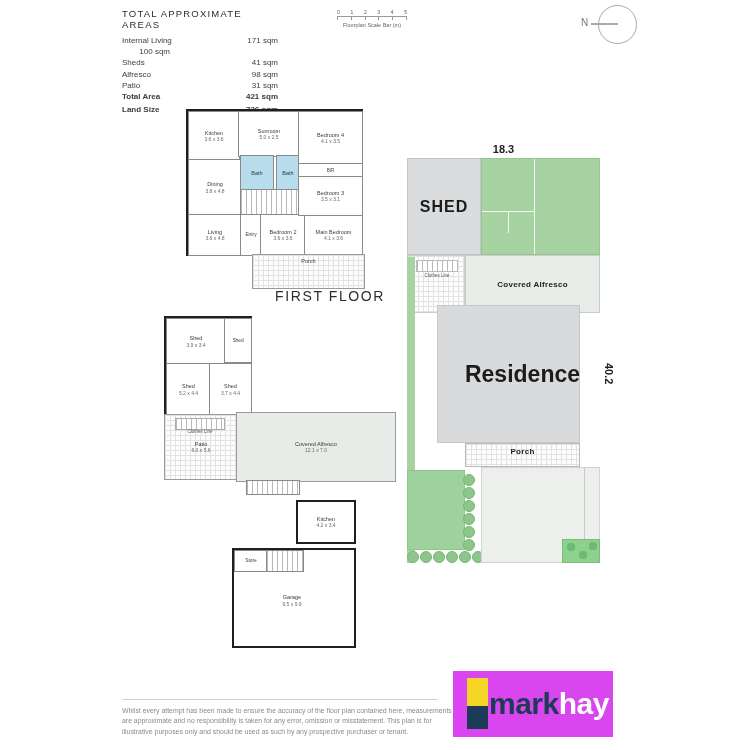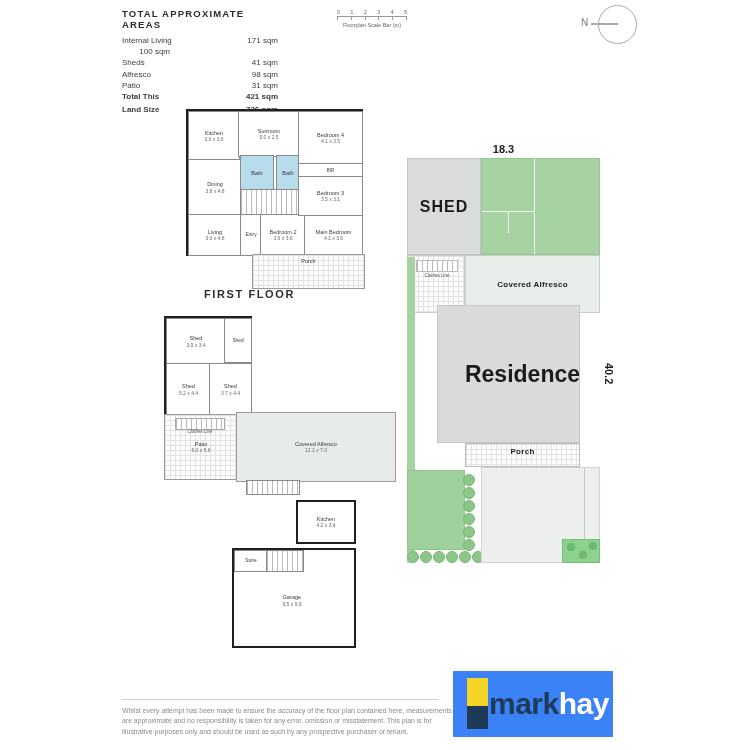--- a/index.html
+++ b/index.html
@@ -1,21 +1,21 @@
 <!DOCTYPE html>
 <html><head>
 <meta charset="utf-8">
 <style>
   html,body{margin:0;padding:0;}
   body{font-family:"Liberation Sans",sans-serif;background:#fff;}
   .page{position:relative;width:750px;height:750px;background:#fff;overflow:hidden;}
 
   
   .areas{position:absolute;left:122px;top:8px;width:156px;}
-  .areas-title{font-size:9.5px;font-weight:bold;letter-spacing:1.2px;color:#2b2b2b;margin-bottom:5px;}
+  .areas-title{font-size:9.5px;font-weight:normal;letter-spacing:1.2px;color:#2b2b2b;margin-bottom:5px;}
   .arow{display:flex;justify-content:space-between;font-size:8px;color:#3c3c3c;line-height:11.2px;gap:28px;}
   .arow .aval{min-width:48px;text-align:right;}
   .arow.bold{font-weight:bold;}
   .arow.gap{margin-top:2px;}
 
   
   .scalebar{position:absolute;left:337px;top:9px;width:70px;}
   .sb-nums{display:flex;justify-content:space-between;font-size:5px;color:#555;padding:0 0 1px 0;}
   .sb-line{border-top:1px solid #999;display:flex;justify-content:space-between;height:3px;}
   .sb-line i{width:1px;height:3px;background:#999;}
@@ -28,34 +28,34 @@
 
   
   .room{position:absolute;border:1px solid #8a8a8a;background:#fff;display:flex;flex-direction:column;align-items:center;justify-content:center;text-align:center;overflow:hidden;}
   .rname{font-size:5.5px;color:#3a3a3a;line-height:1.25;}
   .rdims{font-size:5px;color:#6a6a6a;line-height:1.2;}
   .rdims:empty{display:none;}
   .bath{background:#b7dcec;}
   .stairs{background:repeating-linear-gradient(90deg,#b9b9b9 0 1px,transparent 1px 5px);background-color:#fff;}
   .hatch{background-image:linear-gradient(#e2e2e2 1px,transparent 1px),linear-gradient(90deg,#e2e2e2 1px,transparent 1px);background-size:5px 5px;background-color:#fdfdfd;}
   .block{position:absolute;border:2px solid #1f1f1f;background:#fff;}
-  .floor-title{position:absolute;text-align:left;font-size:11px;font-weight:bold;letter-spacing:1.6px;color:#2d2d2d;}
+  .floor-title{position:absolute;text-align:right;font-size:14px;font-weight:normal;letter-spacing:1.6px;color:#2d2d2d;}
 
   
   .site{position:absolute;left:407px;top:158px;width:193px;height:406px;}
   .site .zone{position:absolute;box-sizing:border-box;}
   .site-dim{font-size:11px;font-weight:bold;color:#222;}
   .site-small-label{font-size:8px;font-weight:bold;color:#222;letter-spacing:.3px;}
   .bush{width:12px;height:12px;border-radius:50%;background:#8cc789;border:1px solid #79b478;box-sizing:border-box;}
 
   
   .address{position:absolute;left:122px;top:669px;width:340px;font-size:19px;color:#4a4a4a;letter-spacing:.3px;}
   .divider{position:absolute;left:122px;top:699px;width:316px;height:1px;background:#cfcfcf;}
   .disclaimer{position:absolute;left:122px;top:706px;width:336px;font-size:6.9px;line-height:1.5;color:#8a8a8a;}
-  .logo{position:absolute;left:453px;top:671px;width:160px;height:66px;background:#3b82f6;}
+  .logo{position:absolute;left:453px;top:671px;width:160px;height:66px;background:#d946ef;}
   .logo-yellow{position:absolute;left:14px;top:7px;width:21px;height:28px;background:#f4d525;}
   .logo-navy{position:absolute;left:14px;top:35px;width:21px;height:23px;background:#1d3a56;}
   .logo-text{position:absolute;left:36px;top:16px;font-size:30px;font-weight:bold;letter-spacing:-0.5px;}
   .logo-text .p1{color:#1d3a56;}
   .logo-text .p2{color:#fff;}
 </style>
 </head>
 <body>
 
 <div class="page">
@@ -75,21 +75,21 @@
       </div>
     <div class="arow">
         <span>Alfresco</span>
         <span class="aval">98 sqm</span>
       </div>
     <div class="arow">
         <span>Patio</span>
         <span class="aval">31 sqm</span>
       </div>
     <div class="arow bold">
-        <span>Total This</span>
+        <span>Total Area</span>
         <span class="aval">421 sqm</span>
       </div>
     <div class="arow bold gap">
         <span>Land Size</span>
         <span class="aval">736 sqm</span>
       </div>
   </div>
 
   <div class="scalebar">
     <div class="sb-nums">

